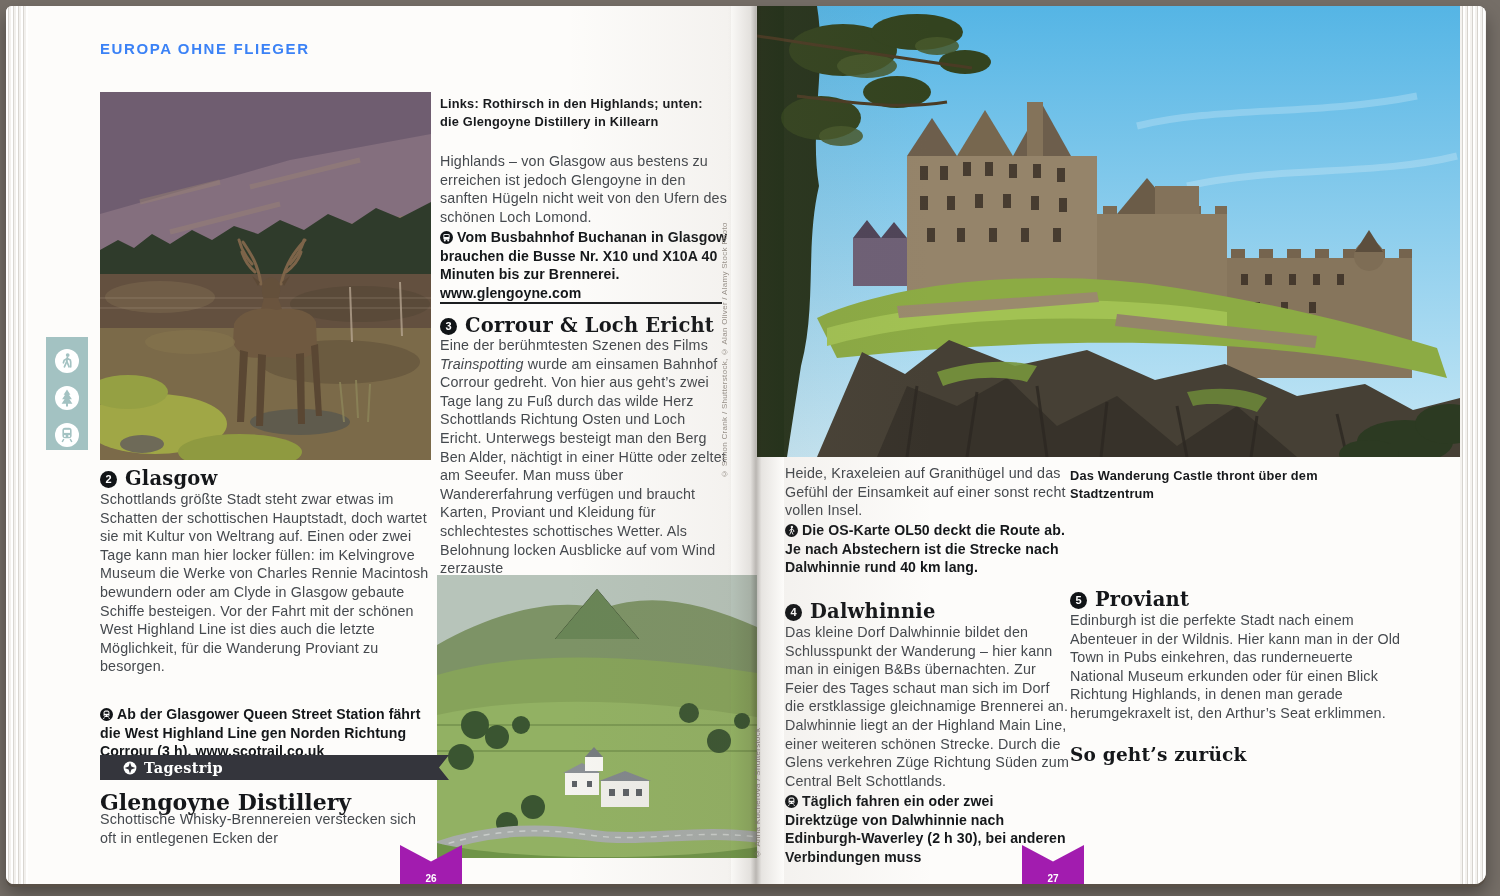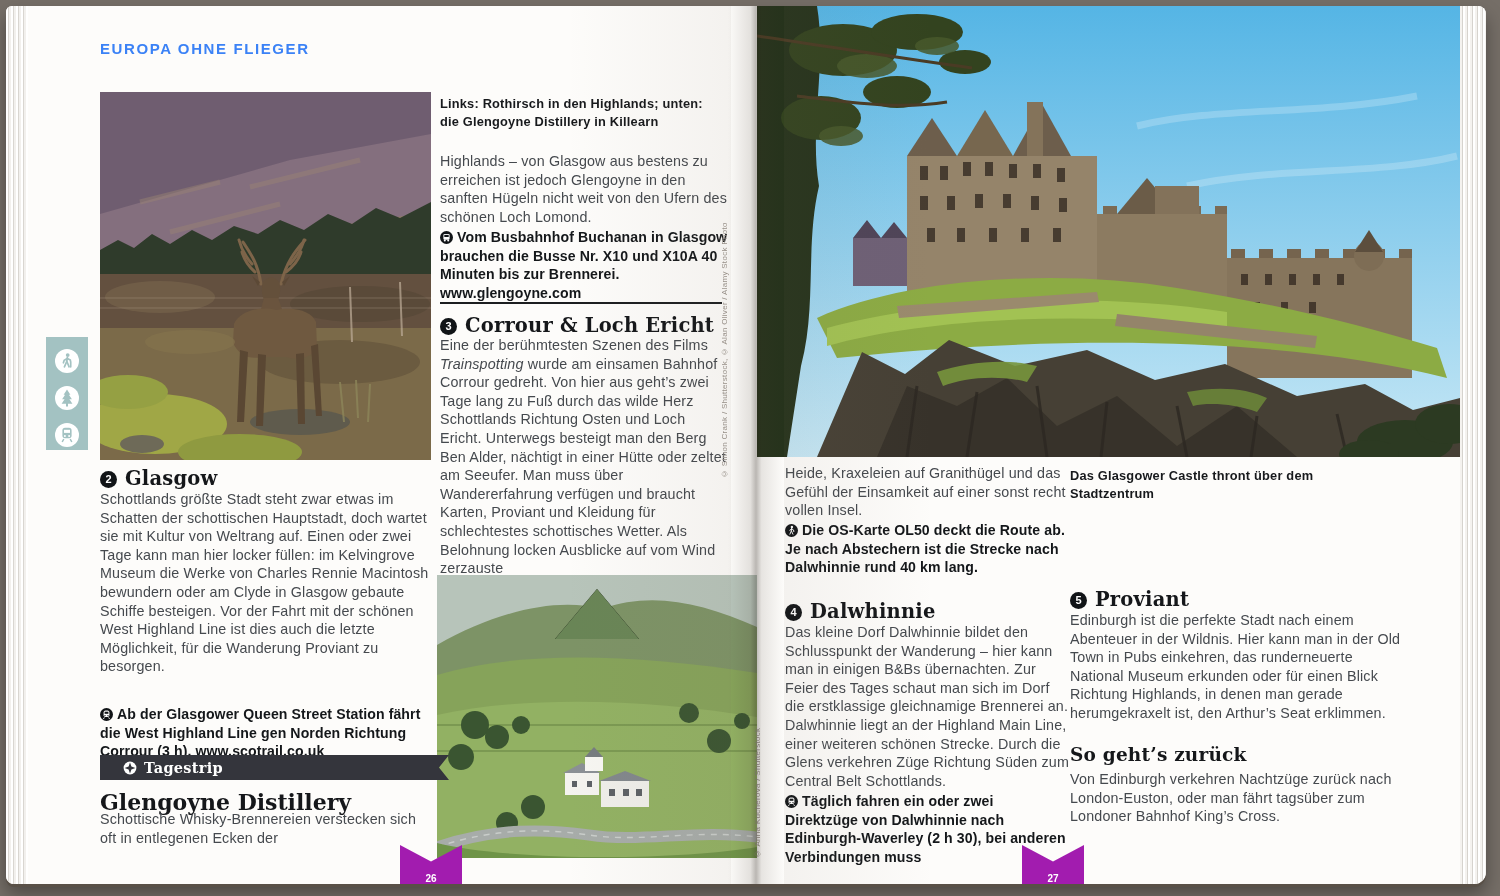--- a/index.html
+++ b/index.html
@@ -357,30 +357,29 @@
     <span class="tip-icon"><svg viewBox="0 0 13 13" width="13" height="13">
           <circle cx="6.5" cy="6.5" r="6.5" fill="#111417"></circle>
           <rect x="3.6" y="2.6" width="5.8" height="6.4" rx="1.8" fill="#fff"></rect>
           <rect x="4.6" y="3.7" width="3.8" height="2.1" fill="#111417"></rect>
           <circle cx="5" cy="7.6" r=".7" fill="#111417"></circle>
           <circle cx="8" cy="7.6" r=".7" fill="#111417"></circle>
           <path d="M4.4 9.4 L3.4 11 M8.6 9.4 L9.6 11" stroke="#fff" stroke-width=".9"></path>
         </svg></span><span>Täglich fahren ein oder zwei Direktzüge von Dalwhinnie nach Edinburgh-Waverley (2 h 30), bei anderen Verbindungen muss</span>
   </div>
 
-  <div class="abs caption" style="left:1064px;top:461px;width:270px;">Das Glasgower Castle thront über dem Stadtzentrum</div>
+  <div class="abs caption" style="left:1064px;top:461px;width:270px;">Das Wanderung Castle thront über dem Stadtzentrum</div>
 
 
   <div class="abs" style="left:1064px;top:582px;">
     <span class="num-badge">5</span><span class="serif-h">Proviant</span>
   </div>
   <div class="abs body-text" style="left:1064px;top:605px;width:340px;">Edinburgh ist die perfekte Stadt nach einem Abenteuer in der Wildnis. Hier kann man in der Old Town in Pubs einkehren, das runderneuerte National Museum erkunden oder für einen Blick Richtung Highlands, in denen man gerade herumgekraxelt ist, den Arthur’s Seat erklimmen.</div>
 
   <div class="abs serif-h" style="left:1064px;top:738px;font-size:18.5px;">So geht’s zurück</div>
-  <div class="abs body-text" style="left:1064px;top:764px;width:340px;">Von Edinburgh verkehren Nachtzüge zurück nach London-Euston, oder man fährt tagsüber zum Londoner Bahnhof King’s Cross.</div>
 
   <div class="abs page-tab" style="left:1016px;top:839px;">
       <span>27</span>
     </div>
 
   <div class="abs credit" style="left:747px;top:690px;height:162px;">© Anna Kucherova / Shutterstock</div>
 
   <div class="abs page-shade-l"></div>
   <div class="abs page-shade-r"></div>
   <div class="abs spine"></div>

